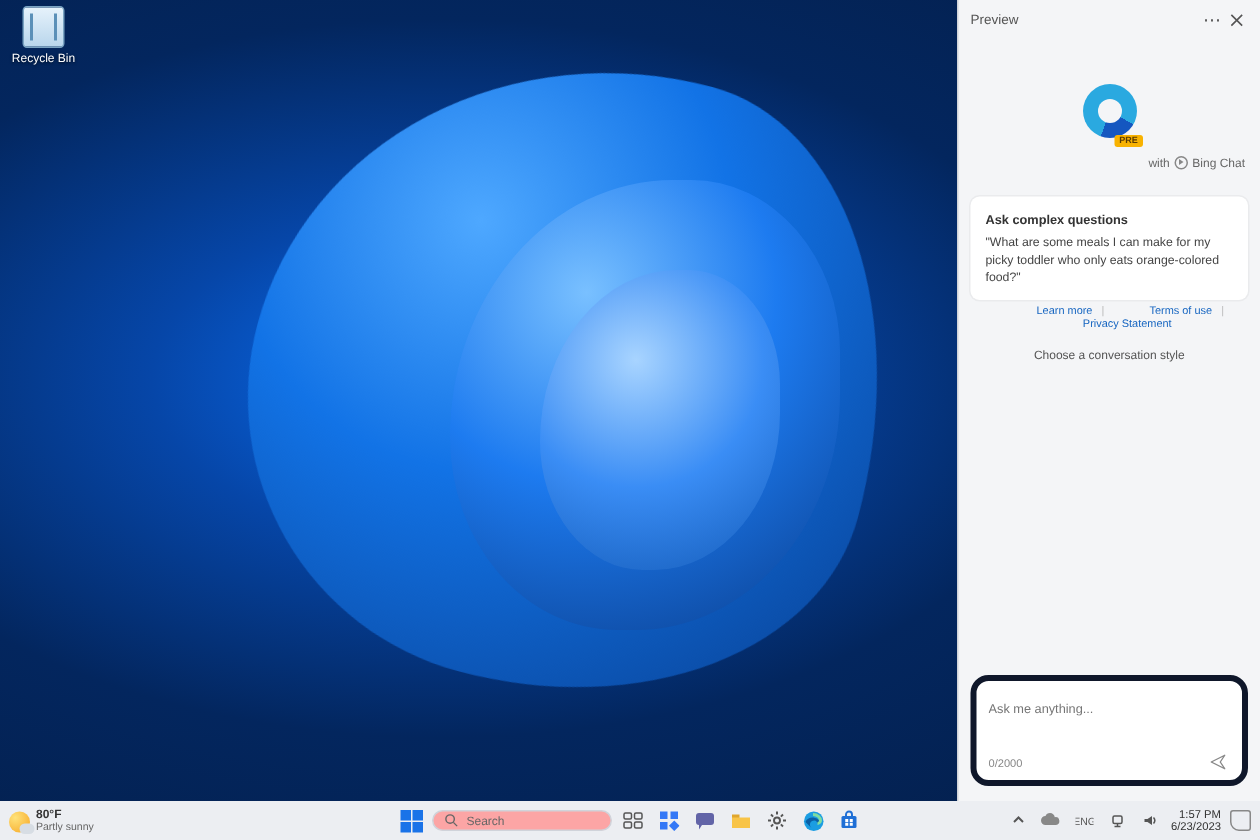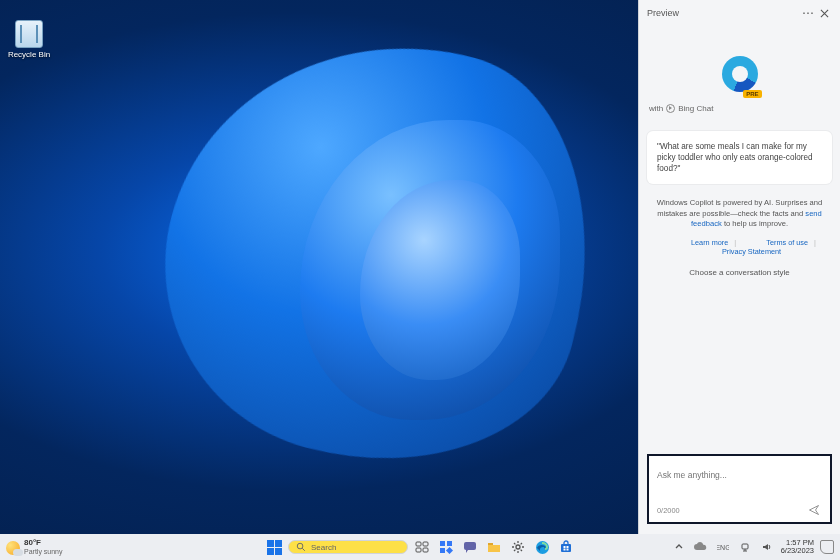--- a/index.html
+++ b/index.html
@@ -6,76 +6,76 @@
   html, body { width: 840px; height: 560px; overflow: hidden; }
   body { position: relative; background: radial-gradient(ellipse at 35% 45%, #0a6df0 0%, #0646a8 25%, #03265e 55%, #041d46 100%); }
 
   
   .petal { position: absolute; border-radius: 50%; background: radial-gradient(circle at 30% 30%, #4ea8ff 0%, #1273e6 40%, #083e8f 100%); filter: blur(0.5px); }
   .p1 { width: 420px; height: 420px; left: 170px; top: 40px; transform: rotate(15deg); border-radius: 60% 40% 55% 45%/55% 60% 40% 45%; }
   .p2 { width: 260px; height: 300px; left: 300px; top: 120px; border-radius: 60% 40% 55% 45%; background: radial-gradient(circle at 35% 25%, #79c0ff 0%, #1d7bf0 45%, #0a3d8c 100%); }
   .p3 { width: 160px; height: 200px; left: 360px; top: 180px; border-radius: 60% 40% 55% 45%; background: radial-gradient(circle at 40% 30%, #a8d4ff 0%, #3a8df5 50%, #145bb8 100%); }
 
   
-  .desktop-icon { position: absolute; top: 20px; left: 4px; width: 50px; text-align: center; color: #fff; text-shadow: 0 1px 2px rgba(0,0,0,.7); font-size: 8px; cursor: pointer; }
+  .desktop-icon { position: absolute; top: 4px; left: 4px; width: 50px; text-align: center; color: #fff; text-shadow: 0 1px 2px rgba(0,0,0,.7); font-size: 8px; cursor: pointer; }
   .bin { width: 28px; height: 28px; margin: 0 auto 2px; background: linear-gradient(#e6f2fb,#b9d6ec); border: 1px solid #7aa3c2; border-radius: 3px; position: relative; }
   .bin::before { content:""; position:absolute; inset:4px; border:2px solid #5b90b8; border-top:none; border-bottom:none; }
 
   
   .panel { position: absolute; top:0; right:0; width: 202px; height: 534px; background:#f4f5f7; display:flex; flex-direction:column; border-left:1px solid #d0d3d8; }
   .panel-header { height: 26px; display:flex; align-items:center; padding:0 8px; font-size:9px; color:#555; }
   .panel-header .spacer { flex:1; }
   .hicon { width:16px; height:16px; display:flex; align-items:center; justify-content:center; cursor:pointer; color:#555; font-size:12px; }
 
   .hero { text-align:center; padding: 30px 10px 8px; }
   .logo { width:40px; height:40px; margin:0 auto 8px; position:relative; }
   .ring { width:36px; height:36px; border-radius:50%; background: conic-gradient(#2aa9e0 0 120deg,#1557c0 120deg 200deg,#2aa9e0 200deg 360deg); position:absolute; top:0; left:2px; }
   .ring::after { content:""; position:absolute; inset:10px; background:#f4f5f7; border-radius:50%; }
   .pre { position:absolute; bottom:-2px; right:-2px; background:#f8b200; color:#5a3b00; font-size:6px; font-weight:700; padding:1px 3px; border-radius:2px; }
   .hero h1 { font-size:18px; font-weight:400; color:#222; }
-  .hero .sub { font-size:8px; color:#666; margin-top:4px; display:flex; align-items:center; justify-content:flex-start; gap:3px; }
+  .hero .sub { font-size:8px; color:#666; margin-top:4px; display:flex; align-items:center; justify-content:flex-end; gap:3px; }
   .bing-dot { width:9px; height:9px; border:1px solid #888; border-radius:50%; display:inline-block; position:relative; }
   .bing-dot::after { content:""; position:absolute; left:2px; top:1px; border-left:3px solid #888; border-top:2px solid transparent; border-bottom:2px solid transparent; }
 
   .card { background:#fff; border-radius:6px; margin:10px 8px 0; padding:10px 10px; font-size:8.2px; color:#444; line-height:1.35; box-shadow:0 0 0 1px rgba(0,0,0,.04); }
   .card .title { font-weight:600; margin-bottom:4px; color:#333; font-size:8.5px; }
 
   .disclaimer { font-size:7.6px; color:#555; text-align:center; padding: 14px 12px 6px; line-height:1.4; }
   .link { color:#1766c1; cursor:pointer; }
   .linkrow { text-align:center; font-size:7.3px; padding:2px 0 8px; }
   .linkrow .link { margin:0 4px;padding-left:24px; }
   .sep { color:#bbb; }
 
   .style-title { text-align:center; font-size:8px; color:#555; margin:4px 0 6px; }
   .styles { display:flex; gap:4px; padding:0 8px; }
   .style-btn { flex:1; background:#e9eaee; border-radius:4px; padding:5px 2px; text-align:center; font-size:7.2px; color:#555; cursor:pointer; line-height:1.15; }
   .style-btn.active { background:#1f6fd6; color:#fff; }
   .style-btn div:first-child { font-size:6.6px; opacity:.8; }
   .panel-body { flex: 1; overflow: hidden; }
 
   .composer { padding:8px 8px 10px; }
-  .ask { background:#fff; border:2px solid #0f172a; border-radius:0; padding:8px 8px 4px; }
+  .ask { background:#fff; border:4px solid #0f172a; border-radius:12px; padding:8px 8px 4px; }
   .ask input { border:none; outline:none; width:100%; font-size:8.5px; color:#333; background:transparent; }
   .ask .bottom { display:flex; align-items:center; justify-content:space-between; margin-top:20px; font-size:7.4px; color:#888;gap:34px; }
   .send { width:16px; height:16px; border-radius:50%; display:flex; align-items:center; justify-content:center; cursor:pointer; color:#888; }
 
   
   .taskbar { position:absolute; bottom:0; left:0; right:0; height:26px; background:#eceef2; display:flex; align-items:center; padding:0 6px; font-size:8px; color:#333; }
   .weather { display:flex; align-items:flex-end; gap:4px; cursor:pointer; }
   .wicon { width:14px; height:14px; border-radius:50%; background: radial-gradient(circle at 30% 30%,#ffe27a,#f6a623); position:relative; }
   .wicon::after { content:""; position:absolute; right:-3px; bottom:-1px; width:10px; height:7px; background:#d7dde4; border-radius:5px; }
   .wtext { line-height:1.05; }
   .wtext div:first-child { font-weight:600; font-size:8px;}
   .wtext div:last-child { font-size:7px; color:#666; }
 
   .center { position:absolute; left:50%; transform:translateX(-50%); display:flex; align-items:center; gap:4px; }
   .tb-icon { width:20px; height:20px; border-radius:4px; display:flex; align-items:center; justify-content:center; cursor:pointer; }
   .start { display:grid; grid-template-columns:7px 7px; grid-template-rows:7px 7px; gap:1px; }
   .start div { background:#1a73e8; }
-  .search { display:flex; align-items:center; background:#fde047; border-radius:11px; height:14px; width:120px; padding:0 7px; gap:5px; cursor:text; border:1px solid #d0d3da;text-align:right; }
+  .search { display:flex; align-items:center; background:#fca5a5; border-radius:11px; height:14px; width:120px; padding:0 7px; gap:5px; cursor:text; border:1px solid #d0d3da;text-align:right; }
   .search svg { width:10px; height:10px; }
   .search span { font-size:8px; color:#666; }
 
   .tray { margin-left:auto; display:flex; align-items:center; gap:6px; }
   .tray .tb-icon { width:16px; }
   .clock { text-align:right; line-height:1.05; font-size:7.5px; cursor:pointer; }
   .notif { width:14px; height:14px; border:1px solid #888; border-radius:2px 2px 2px 6px; cursor:pointer; }
 
   svg { display:block; }
 </style>
@@ -110,26 +110,24 @@
         <div class="pre">PRE</div>
       </div>
       <div class="sub">
         <span>with</span>
         <span class="bing-dot"></span>
         <span>Bing Chat</span>
       </div>
     </div>
 
     <div class="card">
+      <div class="title">Ask complex questions</div>
       <div>"What are some meals I can make for my picky toddler who only eats orange-colored food?"</div>
     </div>
 
-    <div class="disclaimer">
-      <span>Windows Copilot is powered by AI. Surprises and mistakes are possible—check the facts and </span><span class="link">send feedback</span><span> to help us improve.</span>
-    </div>
 
     <div class="linkrow">
       <span class="link">Learn more</span>
       <span class="sep">|</span>
       <span class="link">Terms of use</span>
       <span class="sep">|</span>
       <span class="link">Privacy Statement</span>
     </div>
 
     <div class="style-title">Choose a conversation style</div>

